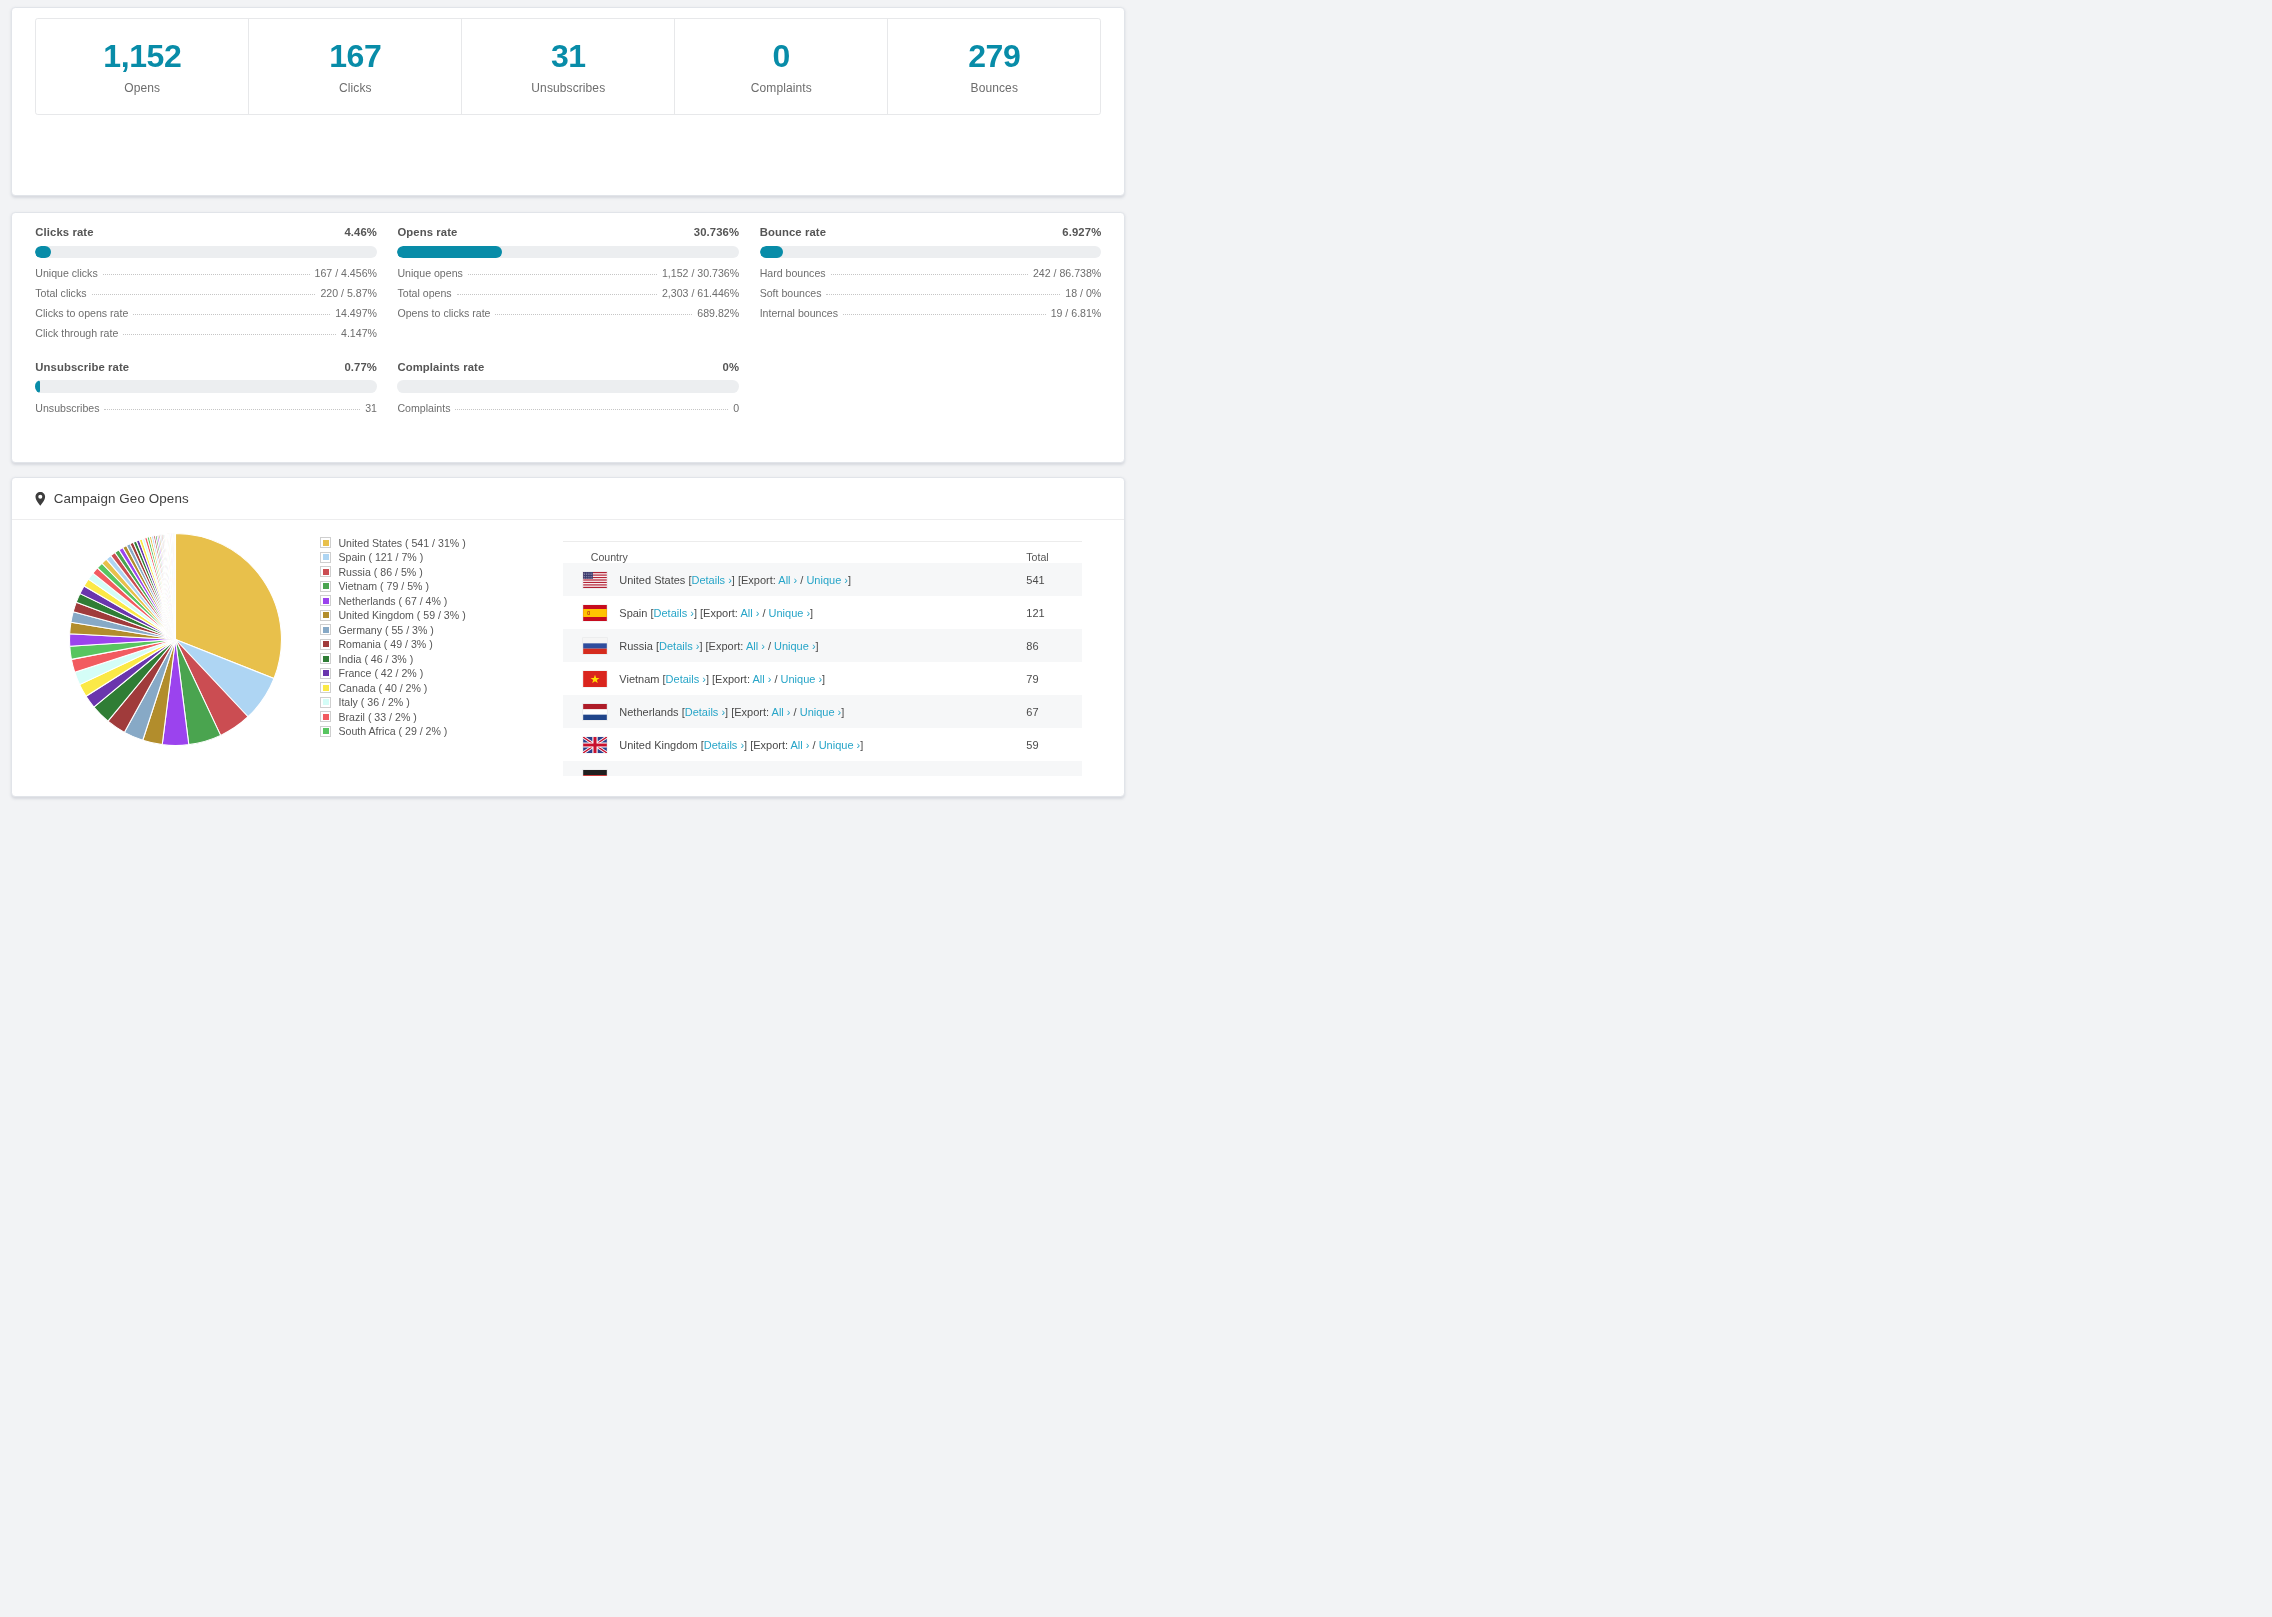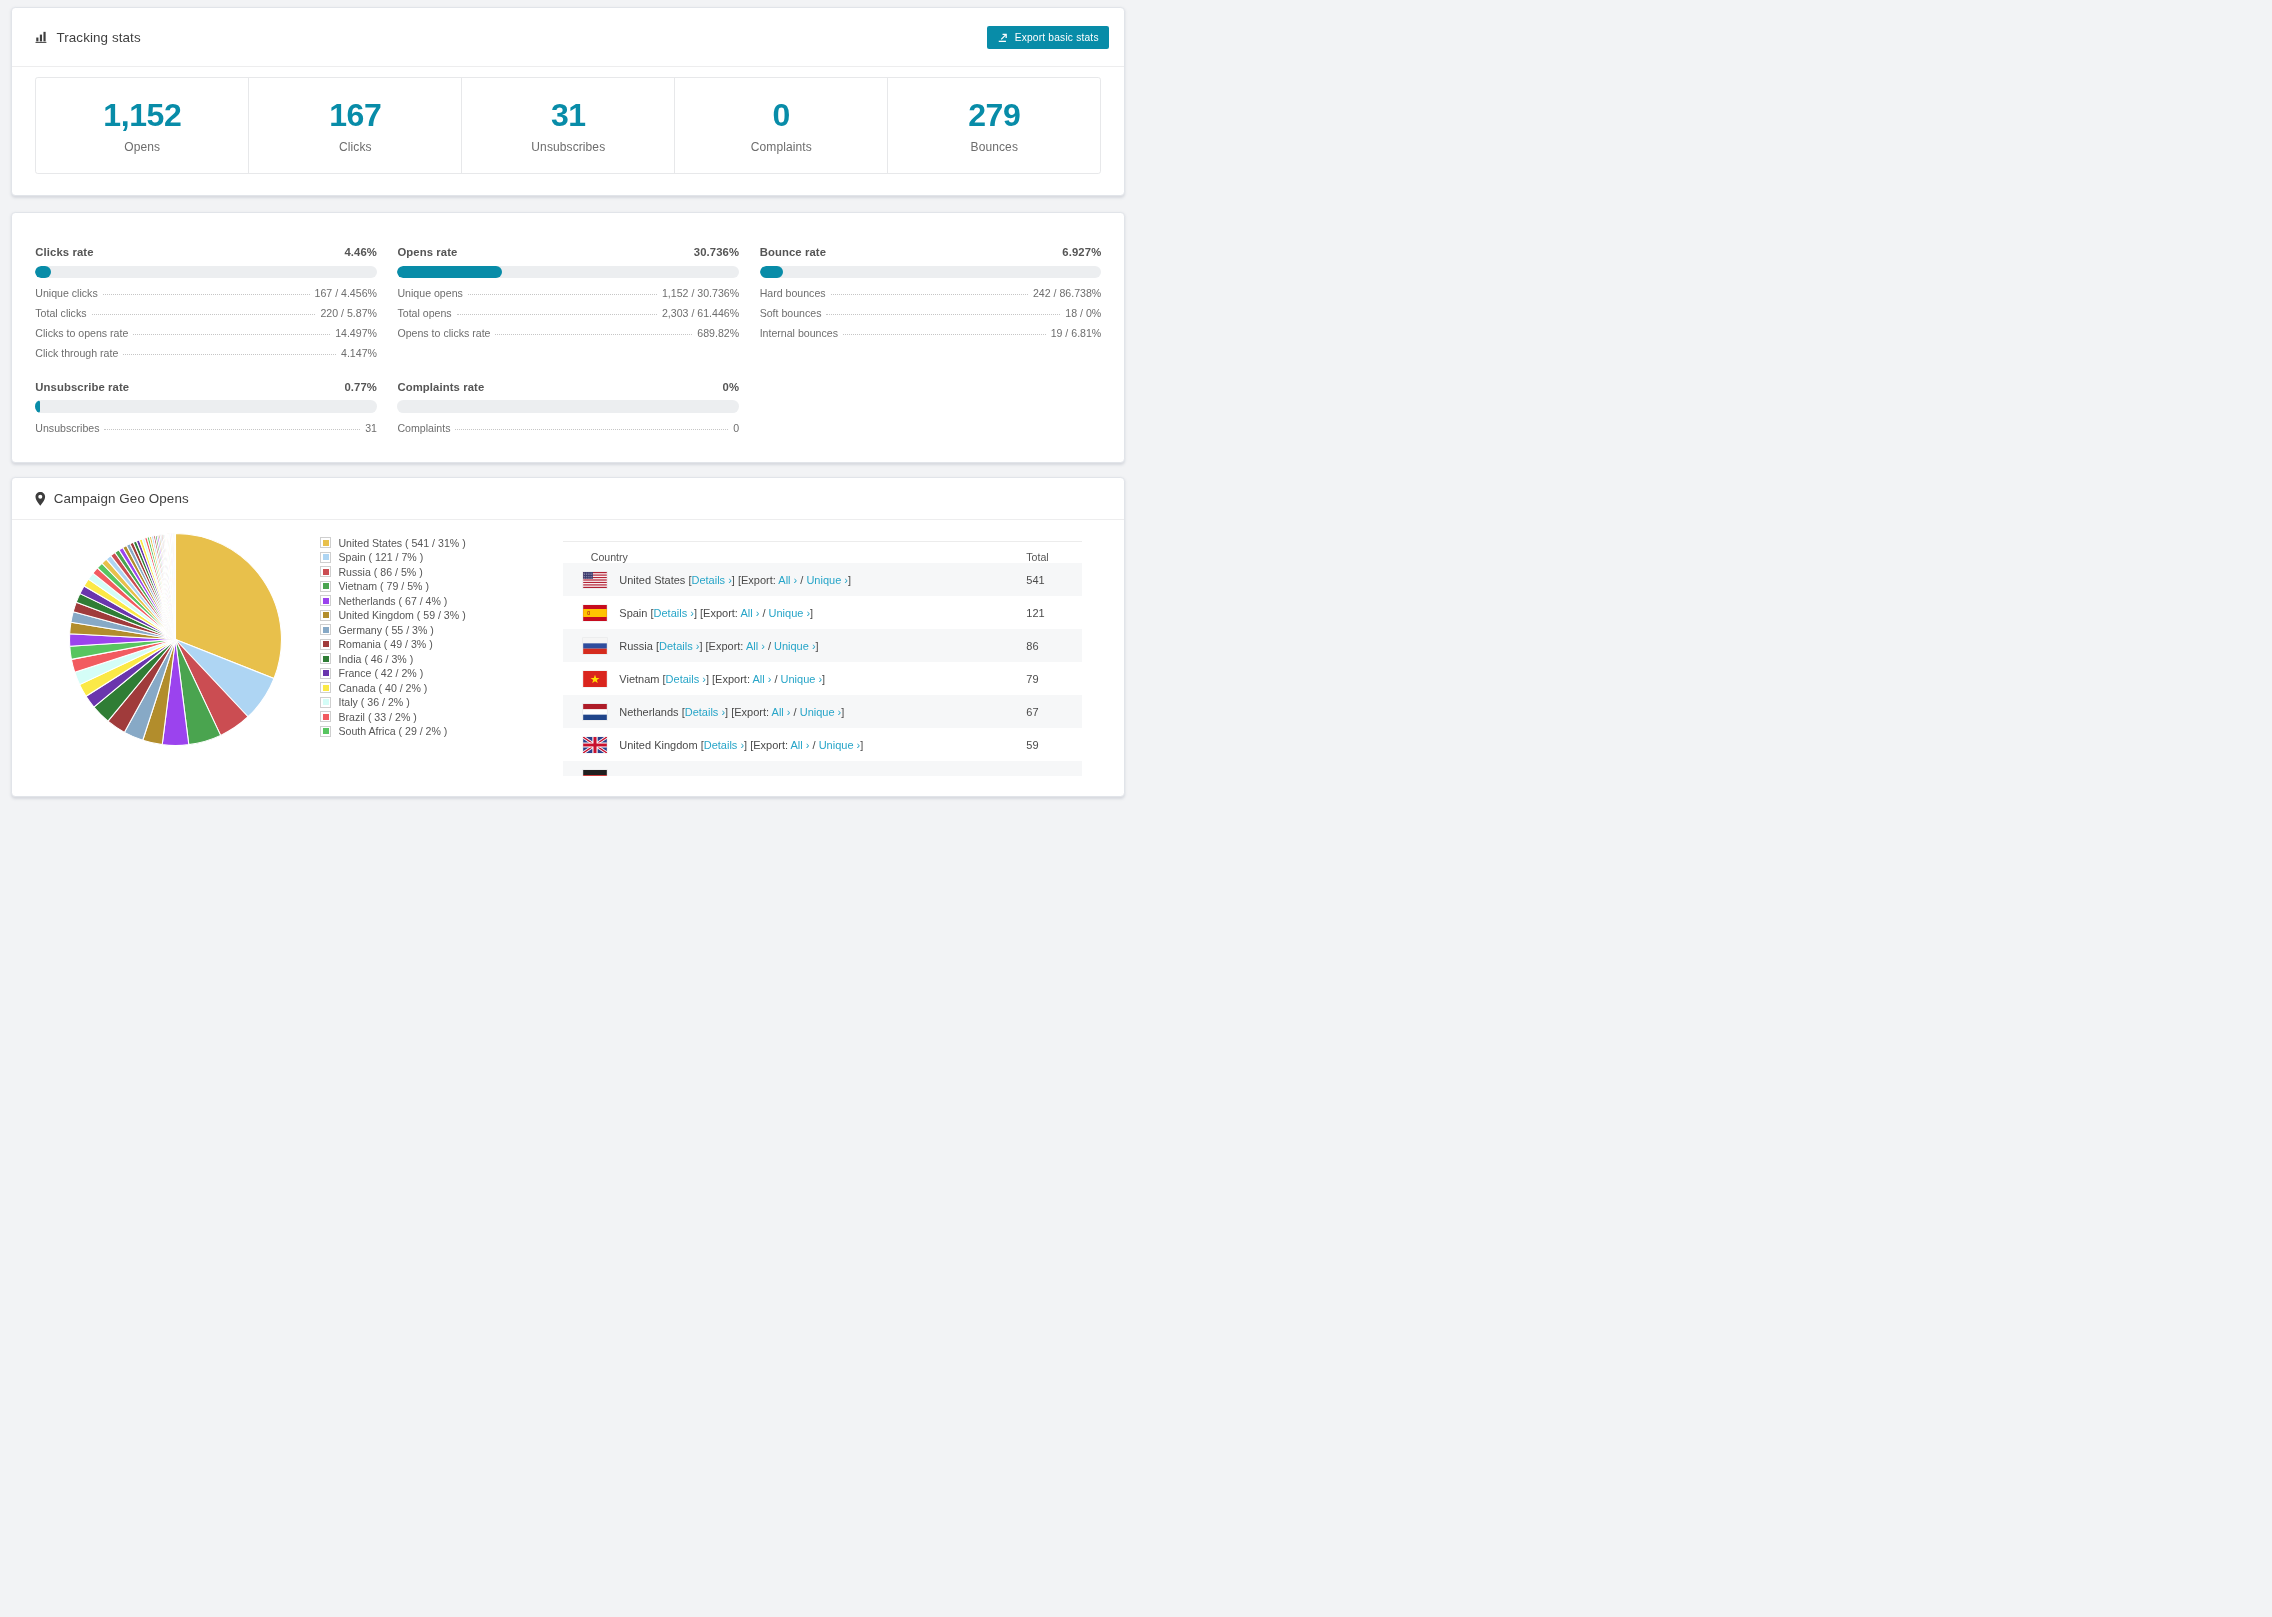--- a/index.html
+++ b/index.html
@@ -30,21 +30,21 @@
     height:23px;padding:0 10.6px;font-size:10.2px;cursor:pointer;
     font-family:inherit;letter-spacing:0.2px;
   }
 
   .stats-row{margin:10px 23px 0;height:95px;border:0.7px solid #e7e8ea;border-radius:2.8px;display:flex;}
   .stat-box{flex:1;display:flex;flex-direction:column;align-items:center;justify-content:center;border-right:0.7px solid #e7e8ea;}
   .stat-box:last-child{border-right:none;}
   .stat-value{font-size:32px;font-weight:700;color:#088ca8;letter-spacing:-0.4px;}
   .stat-label{font-size:12px;color:#6d6d6d;margin-top:5.6px;letter-spacing:0.1px;}
 
-  #rates-grid{display:grid;grid-template-columns:1fr 1fr 1fr;column-gap:20.5px;row-gap:10px;padding:30px 23px 0;}
+  #rates-grid{display:grid;grid-template-columns:1fr 1fr 1fr;column-gap:20.5px;row-gap:10px;padding:10px 23px 0;}
   .rate-head{display:flex;justify-content:space-between;align-items:center;height:18.4px;}
   .rate-title,.rate-value{font-size:11.3px;font-weight:700;color:#555;letter-spacing:0.1px;}
   .bar{height:12.7px;background:#eceef0;border-radius:6.4px;margin-top:4.2px;overflow:hidden;position:relative;}
   .bar-fill{position:absolute;left:0;top:0;bottom:0;background:#088ca8;border-radius:6.4px;}
   .rate-rows{margin-top:9.2px;}
   .rrow{display:flex;align-items:baseline;height:20px;font-size:10.6px;color:#6e6e6e;}
   .rrow .dots{flex:1;border-bottom:0.7px dotted #c6c6c6;margin:0 5px;position:relative;top:-2.1px;}
 
   #geo-body{position:relative;height:277px;}
   #pie-wrap{position:absolute;left:54px;top:10px;width:219px;height:219px;}
@@ -63,41 +63,20 @@
   .c-country{flex:1;display:flex;align-items:center;padding-left:20px;min-width:0;}
   .c-total{width:56px;flex:0 0 auto;}
   .flag{flex:0 0 auto;box-shadow:0 0 0 0.7px rgba(0,0,0,.06);}
   .cname{margin-left:12px;white-space:nowrap;}
   .geo-link{color:#27a5c8;text-decoration:none;cursor:pointer;}
 </style>
 </head>
 <body>
 
 <div class="card" id="card-tracking">
-  <div class="card-head">
-    <span class="head-icon">
-      <svg width="13.4" height="13.4" viewBox="0 0 16 16" fill="#3f3f3f">
-        <rect x="1.5" y="9" width="2.6" height="4.6"></rect>
-        <rect x="5.8" y="5.5" width="2.6" height="8.1"></rect>
-        <rect x="10.1" y="2.2" width="2.6" height="11.4"></rect>
-        <rect x="0.6" y="14.2" width="13" height="1.2"></rect>
-      </svg>
-    </span>
-    <span class="card-title">Tracking stats</span>
-    <button class="export-btn">
-      <span style="display:flex;">
-        <svg width="10.6" height="10.6" viewBox="0 0 14 14" fill="none" stroke="#fff" stroke-width="1.7">
-          <path d="M4.2 9.8 10.5 3.5"></path>
-          <path d="M6 3.2h4.8V8"></path>
-          <path d="M1 12.6h9.5" stroke-width="2.2"></path>
-        </svg>
-      </span>
-      <span>Export basic stats</span>
-    </button>
-  </div>
   <div class="stats-row" id="stats-row">
       <div class="stat-box">
         <div class="stat-value">1,152</div>
         <div class="stat-label">Opens</div>
       </div>
       <div class="stat-box">
         <div class="stat-value">167</div>
         <div class="stat-label">Clicks</div>
       </div>
       <div class="stat-box">

